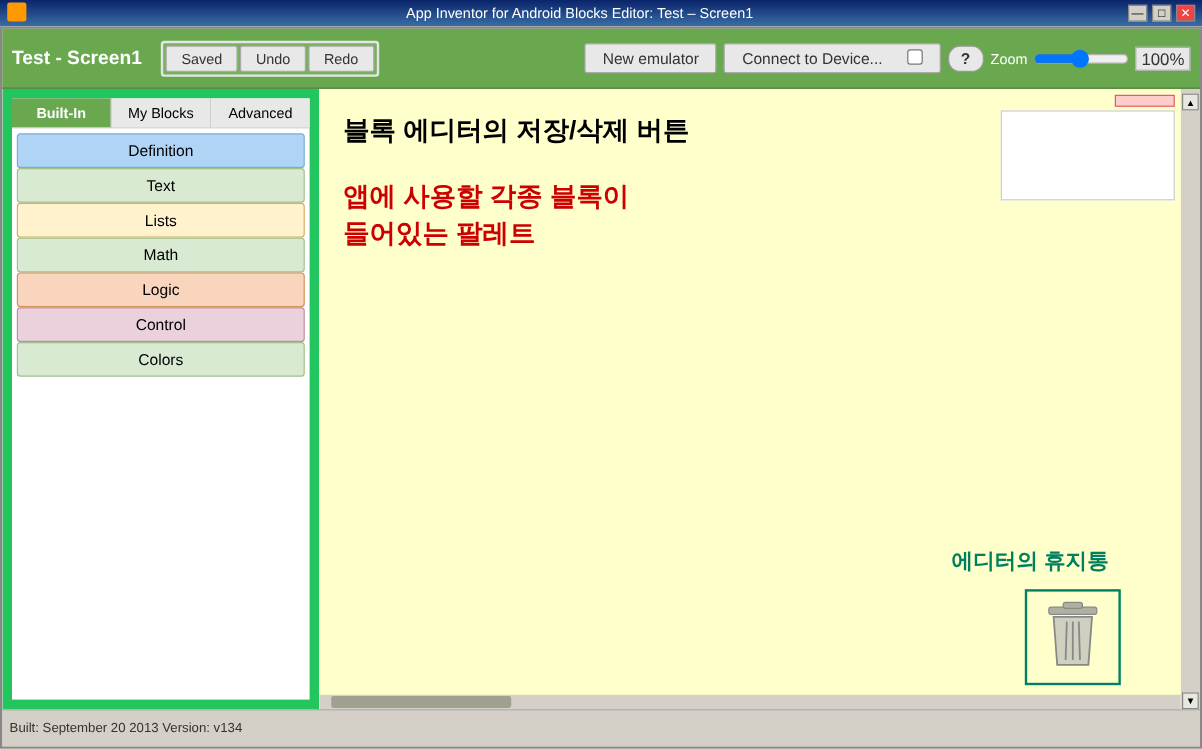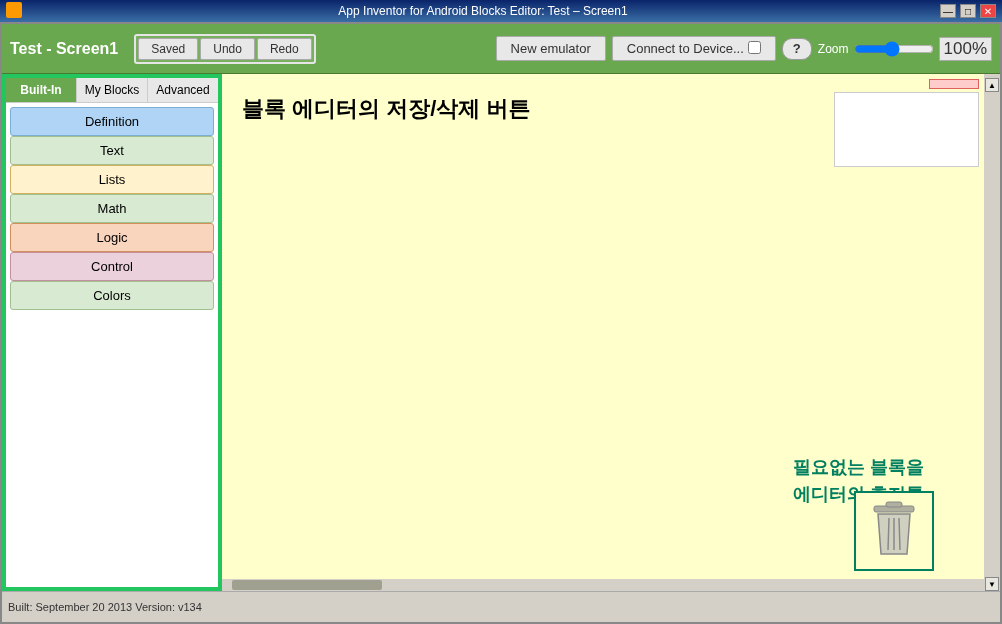--- a/index.html
+++ b/index.html
@@ -94,21 +94,21 @@
       border: 1px solid #aaa;
       border-radius: 2px;
       padding: 4px 14px;
       cursor: pointer;
       font-size: 13px;
       color: #333;
     }
 
     #connect-btn {
       display: flex;
-      gap: 4px;
+      gap: 20px;
     }
     #connect-checkbox {
       width: 13px; height: 13px;
     }
 
     #help-btn {
       background: #e8e8e8;
       border: 1px solid #999;
       border-radius: 10px;
       width: 22px; height: 22px;
@@ -126,36 +126,36 @@
       font-size: 12px;
     }
     #zoom-slider {
       width: 80px;
     }
     #zoom-value {
       background: #e8e8e8;
       border: 1px solid #aaa;
       color: #333;
       padding: 1px 4px;
-      font-size: 17px;
+      font-size: 14px;
       min-width: 35px;
       text-align: left;
     }
 
     
     #content {
       display: flex;
       flex: 1;
       overflow: hidden;
     }
 
     
     #sidebar {
-      width: 220px;
-      border: 4px solid #22c55e;
+      width: 264px;
+      border: 8px solid #22c55e;
       background: white;
       display: flex;
       flex-direction: column;
       flex-shrink: 0;
     }
 
     #sidebar-tabs {
       display: flex;
       border-bottom: 1px solid #ccc;
     }
@@ -384,23 +384,26 @@
           <div class="sidebar-item" style="background: rgb(217, 234, 211); border-color: rgb(160, 192, 144);">Colors</div>
         </div>
     </div>
 
     <div id="main-canvas">
 
       <div id="small-white-box"></div>
       <div id="blocks-box"></div>
 
       <div id="annotation-text1">블록 에디터의 저장/삭제 버튼</div>
+      <div id="annotation-text2">
+        <div>앱에 사용할 각종 블록이</div>
+        <div>들어있는 팔레트</div>
+      </div>
 
       <div id="annotation-text3">
-        <div>필요없는 블록을</div>
         <div>에디터의 휴지통</div>
       </div>
 
       <div id="trash-container">
         <div class="trash-icon">
           <svg viewBox="0 0 50 60" xmlns="http://www.w3.org/2000/svg">
 
             <rect x="5" y="6" width="40" height="6" rx="2" fill="#b0b0a0" stroke="#888" stroke-width="1"></rect>
 
             <rect x="17" y="2" width="16" height="5" rx="2" fill="#b0b0a0" stroke="#888" stroke-width="1"></rect>

